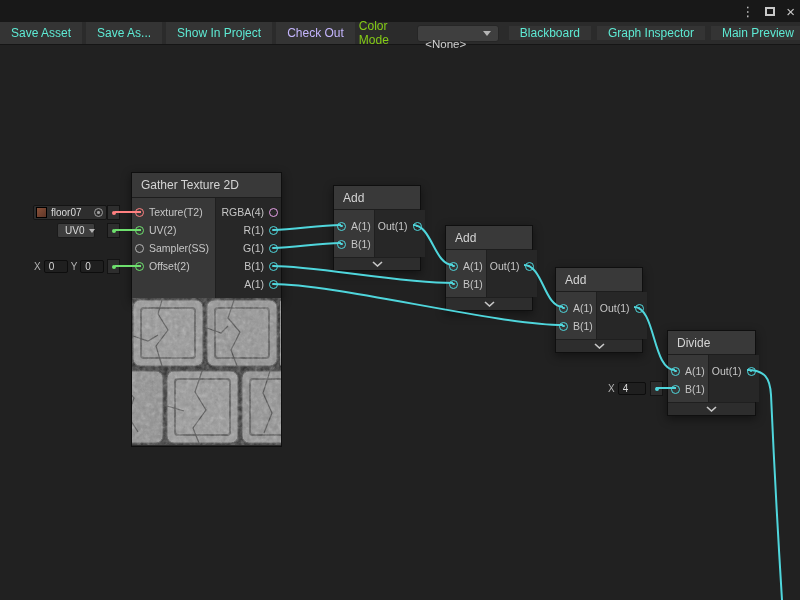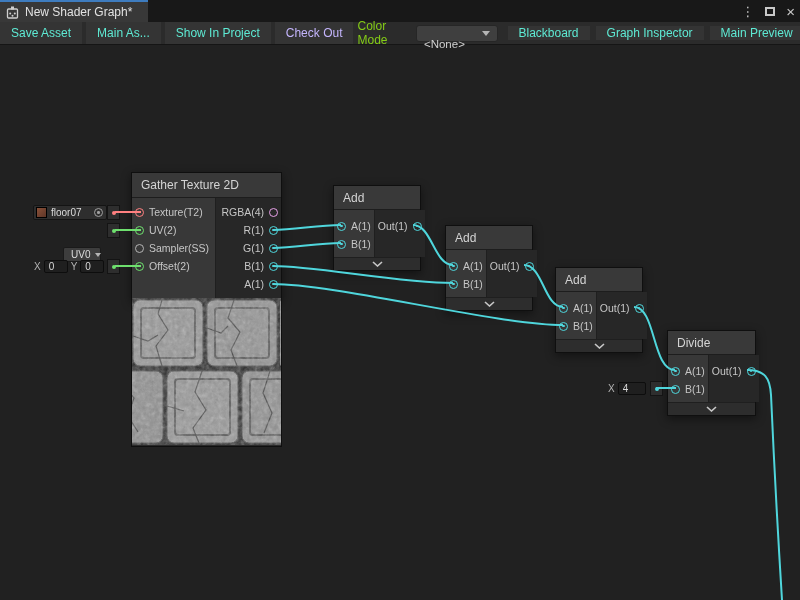--- a/index.html
+++ b/index.html
@@ -72,40 +72,30 @@
   .dotbox { position:absolute; z-index:2; width:13px; height:15px; background:#2e2e2e; border:1px solid #141414;
     display:flex; align-items:center; justify-content:center; }
   .dot { width:4px; height:4px; border-radius:50%; }
   .dot.red { background:#ff8080; } .dot.green { background:#6ee06e; } .dot.cyan { background:#4fd6dc; }
   .ddw { background:#3d3d3d; border:1px solid #1a1a1a; border-radius:2px; padding:0 4px 0 7px; gap:5px; }
 </style>
 </head>
 <body>
 
 <div class="titlebar">
-  <div class="tab">
-    <svg width="13" height="13" viewBox="0 0 13 13">
-      <rect x="5" y="0.5" width="3" height="3" fill="#cfcfcf"></rect>
-      <rect x="1.5" y="3" width="10" height="9" rx="1" fill="none" stroke="#cfcfcf" stroke-width="1.3"></rect>
-      <circle cx="4.2" cy="7.5" r="1" fill="#cfcfcf"></circle>
-      <circle cx="8.8" cy="7.5" r="1" fill="#cfcfcf"></circle>
-      <circle cx="6.5" cy="9.8" r="1" fill="#cfcfcf"></circle>
-    </svg>
-    <span class="tab-title">New Shader Graph*</span>
-  </div>
   <div class="win-controls">
     <span class="kebab">⋮</span>
     <span class="maxbox"></span>
     <span class="closex">×</span>
   </div>
 </div>
 
 <div class="toolbar">
   <div class="tbtn">Save Asset</div>
-  <div class="tbtn">Main As...</div>
+  <div class="tbtn">Save As...</div>
   <div class="tbtn">Show In Project</div>
   <div class="tbtn disabled">Check Out</div>
   <div class="tb-right">
     <span class="cm-label">Color Mode</span>
     <div class="dropdown">
       <span class="dd-text">&lt;None&gt;</span>
       <span class="dd-arrow"></span>
     </div>
     <div class="tbtn">Blackboard</div>
     <div class="tbtn">Graph Inspector</div>
@@ -328,21 +318,21 @@
 
 <div class="widget boxed" style="left:33px; top:205px; width:74px;">
   <span class="thumb"></span>
   <span>floor07</span>
   <span class="picker"></span>
 </div>
 <div class="dotbox" style="left:107px; top:205px;">
     <span class="dot red"></span>
   </div>
 
-<div class="widget boxed ddw" style="left:63px; top:223px; width:38px; display:flex;margin-top:24px;">
+<div class="widget boxed ddw" style="left:57px; top:223px; width:38px; display:flex;">
   <span>UV0</span>
   <span class="dd-arrow" style="border-left-width:3.5px;border-right-width:3.5px;border-top-width:4px;"></span>
 </div>
 <div class="dotbox" style="left:107px; top:223px;">
     <span class="dot green"></span>
   </div>
 
 <div class="widget" style="left:31px; top:259px; width:76px;">
   <span class="flabel">X</span>
   <span class="numfield">0</span>

